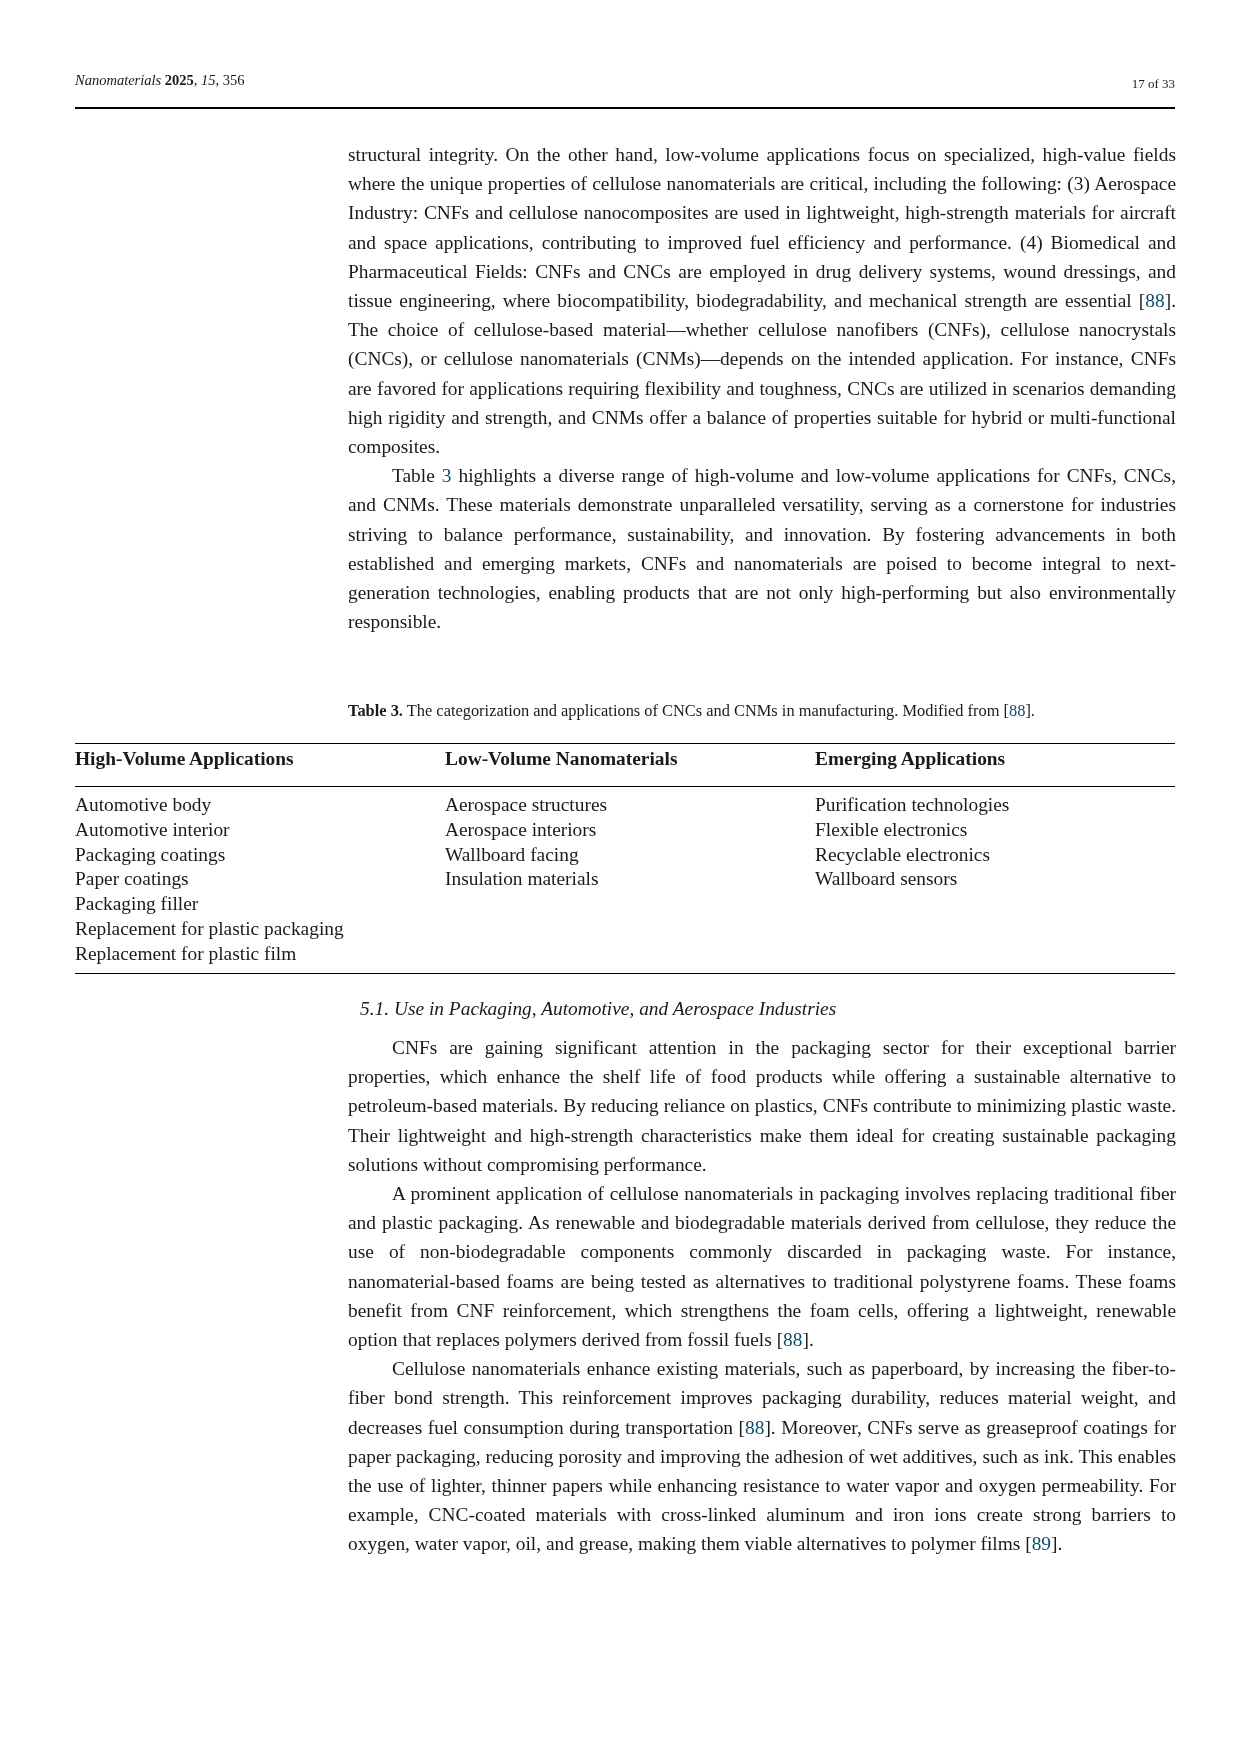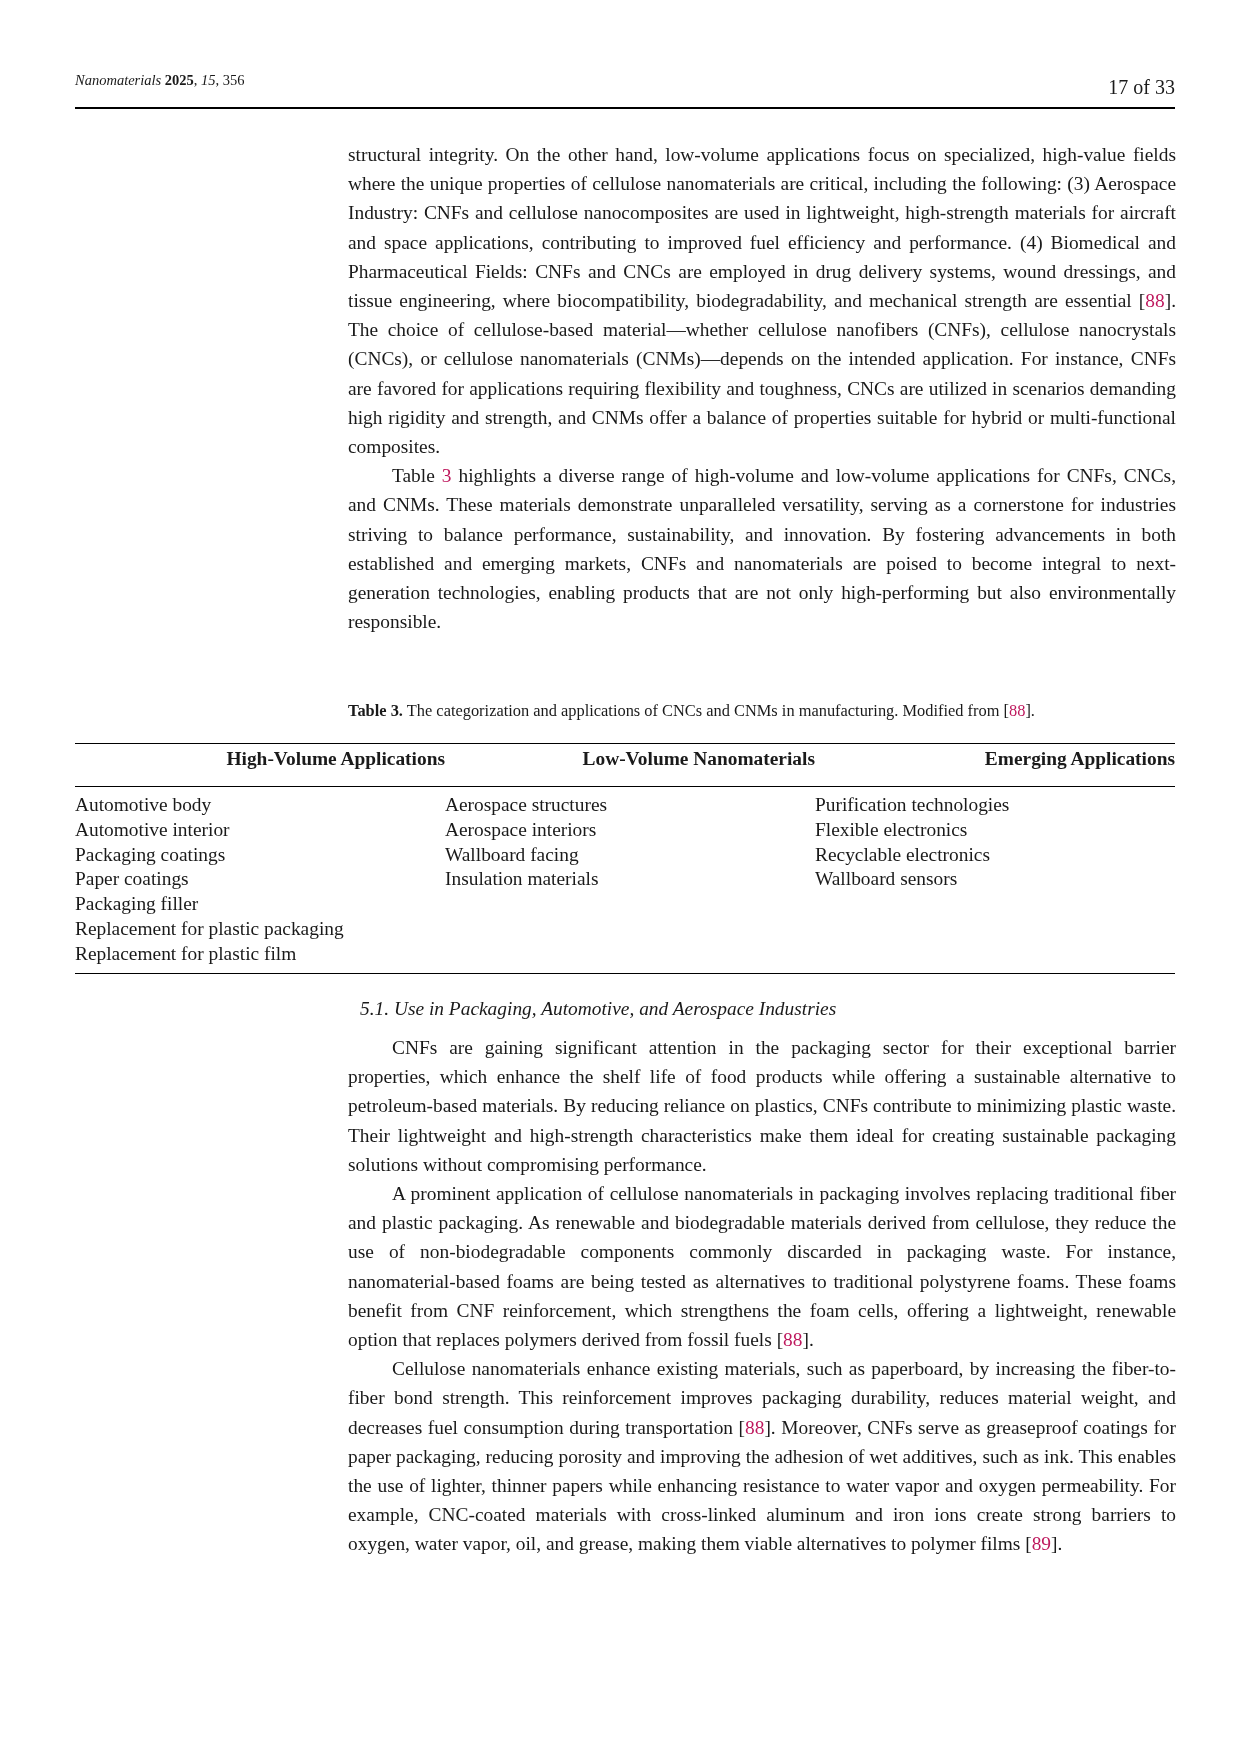--- a/index.html
+++ b/index.html
@@ -11,46 +11,46 @@
   .header {
     position: absolute; left: 75px; top: 72px; width: 1100px; height: 30px;
   }
   .journal {
     position: absolute; left: 0; top: 0; font-size: 14.5px; font-family: "Liberation Serif", serif;
   }
   .journal .jname { font-style: italic; }
   .journal .jyear { font-weight: bold; }
   .journal .jvol { font-style: italic; }
   .pageno {
-    position: absolute; right: 0; top: 4px; font-size: 20px; font-family: "Liberation Serif", serif;
+    position: absolute; right: 0; top: 4px; font-size: 13px; font-family: "Liberation Serif", serif;
   }
   .header-rule {
     position: absolute; left: 75px; top: 107px; width: 1100px; height: 1.5px; background: #000;
   }
   .body-text {
     position: absolute; left: 348px; width: 828px;
     font-family: "Liberation Serif", serif;
     font-size: 19.4px; line-height: 29.2px; text-align: justify;
   }
   .body-text p { margin: 0; }
   .indent { text-indent: 44px; }
-  .ref { color: #be185d; }
+  .ref { color: #0c4a6e; }
   #block1 { top: 140px; }
   .caption {
     position: absolute; left: 348px; top: 700px; width: 828px;
     font-family: "Liberation Serif", serif; font-size: 16.4px; line-height: 22px;
   }
   .caption .cap-label { font-weight: bold; }
   .table-wrap {
     position: absolute; left: 75px; top: 743px; width: 1100px;
     font-family: "Liberation Serif", serif;
   }
   table { width: 100%; border-collapse: collapse; }
   thead th {
-    font-weight: bold; font-size: 19.4px; text-align: right;
+    font-weight: bold; font-size: 19.4px; text-align: left;
     padding: 4px 0 16px 0;
     border-top: 1.8px solid #000; border-bottom: 1.2px solid #000;
   }
   tbody td {
     vertical-align: top; text-align: left; font-size: 19.4px; line-height: 24.8px;
     padding: 6px 0 6px 0; border-bottom: 1.8px solid #000;
   }
   tbody td div { white-space: nowrap; }
   .col1 { width: 370px; }
   .col2 { width: 370px; }

